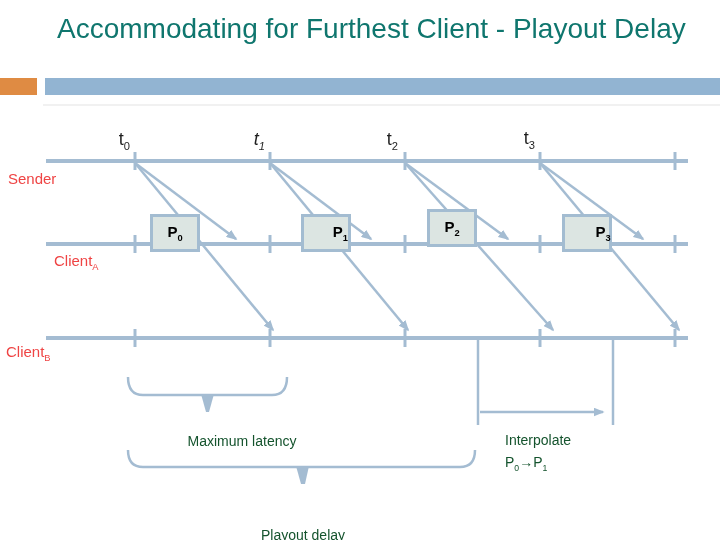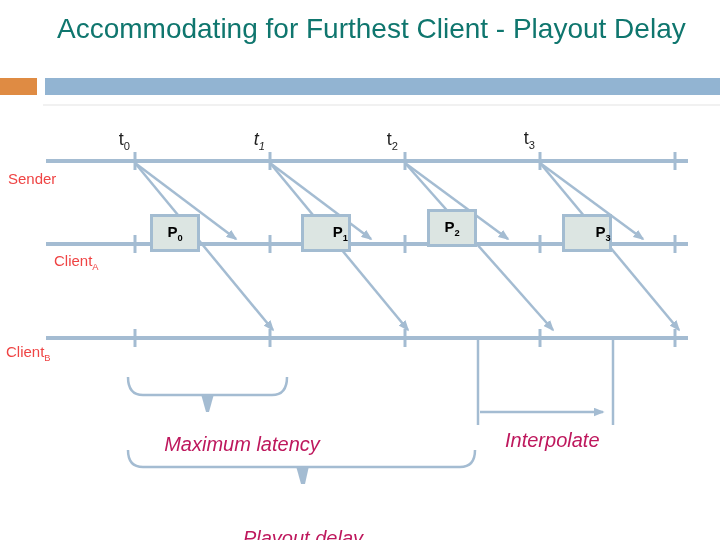--- a/index.html
+++ b/index.html
@@ -16,21 +16,21 @@
   svg.diagram { left:0; top:0; }
 
   .row-label { font-size:15px; color:#ef4444; }
   sub { font-size:0.62em; }
   .t-label { font-size:18px; color:#1F1F1F; width:42px; text-align:right; }
 
   .packet { width:50px; height:38px; background:#DCE5E2; border:3px solid #A3BCD1;
             display:flex; align-items:center; justify-content:center;
             font-weight:bold; font-size:15px; color:#000000;margin-top:27px; }
 
-  .ann { font-size:20px; color:#be185d;font-style:italic; }
+  .ann { font-size:14px; color:#14532d; }
   .center { text-align:center; }
   .interp { line-height:22px; }
 </style>
 </head>
 <body>
 
 <div class="slide">
 
   <div class="abs title">Accommodating for Furthest Client - Playout Delay</div>
   <div class="abs orange-rect"></div>
@@ -128,15 +128,18 @@
   </div>
   <div class="abs packet" style="left:562px; top:187px;padding-left:32px;">
     <span><span>P</span><sub>3</sub></span>
   </div>
 
   <div class="abs ann center" style="left:152px; top:433px; width:180px;">Maximum latency</div>
   <div class="abs ann center" style="left:213px; top:527px; width:180px;">Playout delay</div>
 
   <div class="abs ann interp" style="left:481px; top:429px; width:120px;margin-left:24px;">
     <div>Interpolate</div>
+    <div>
+      <span>P</span><sub>0</sub><span>→</span><span>P</span><sub>1</sub>
+    </div>
   </div>
 
 </div>
 
 </body></html>

